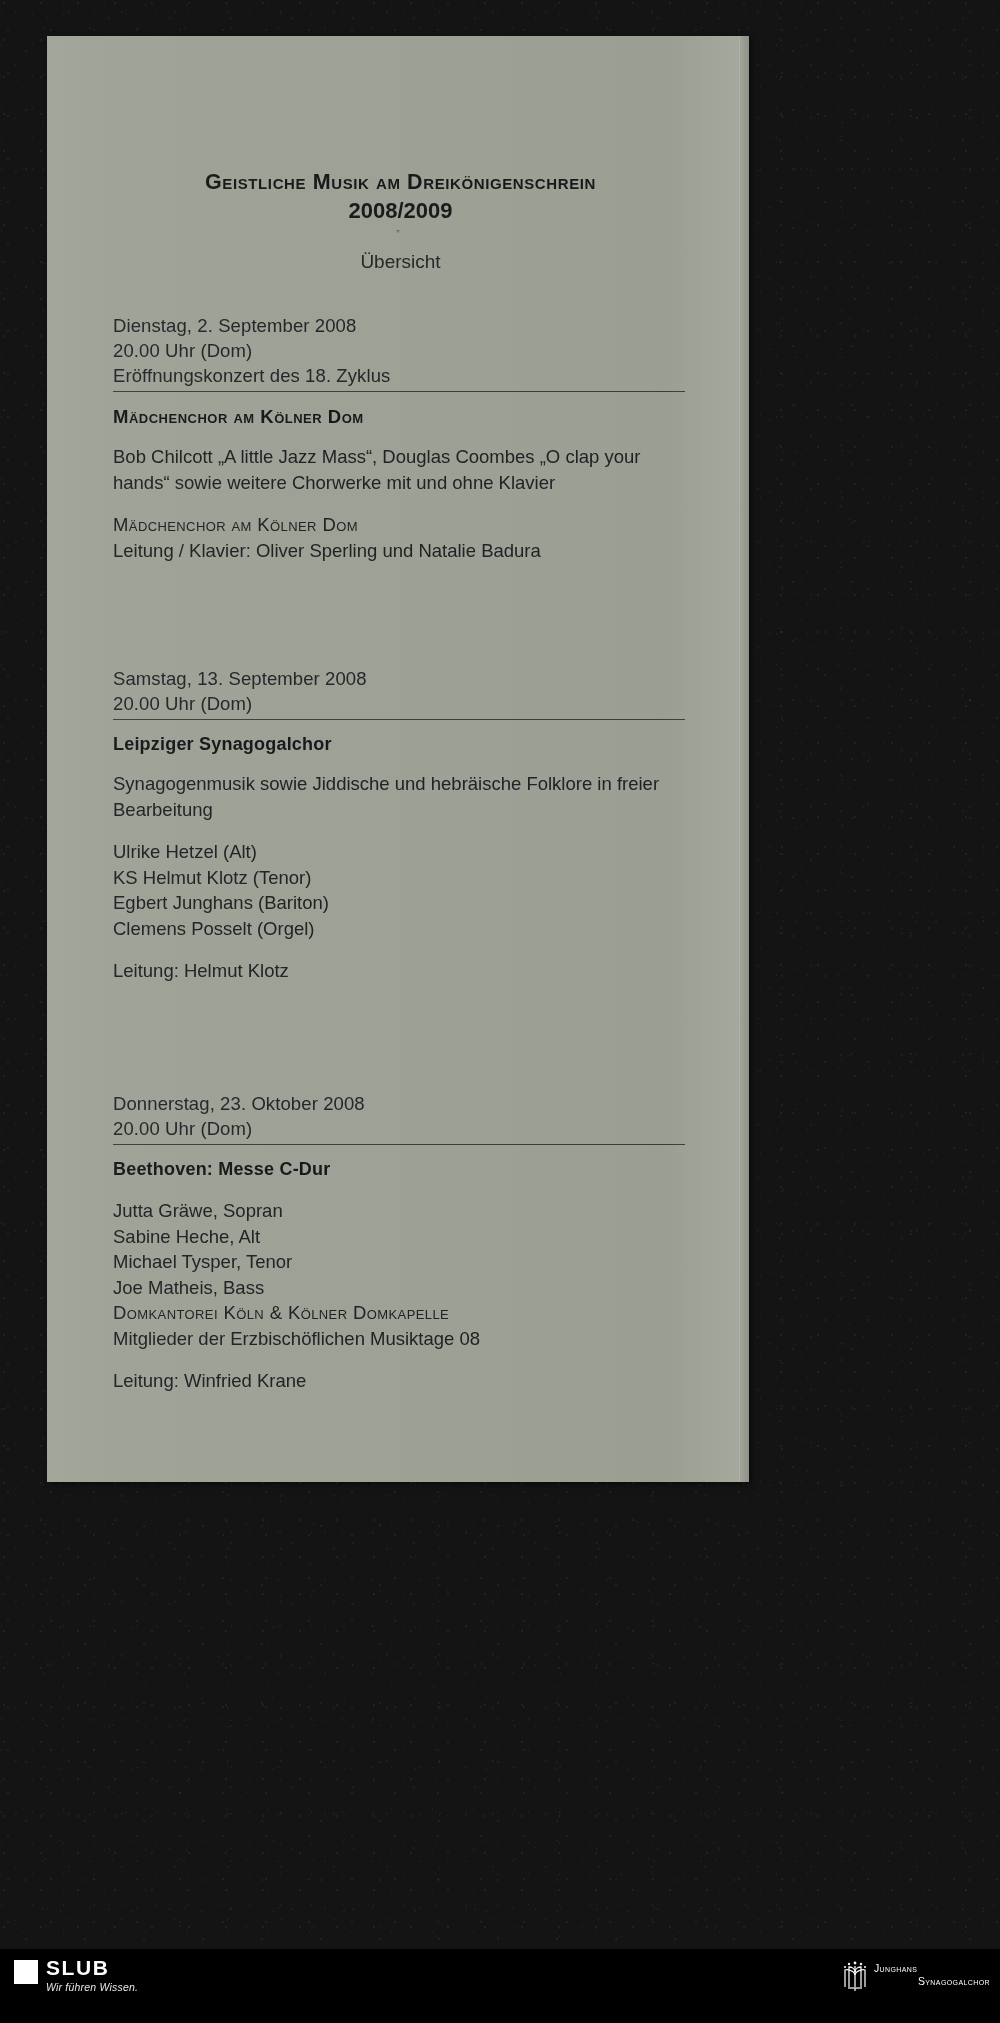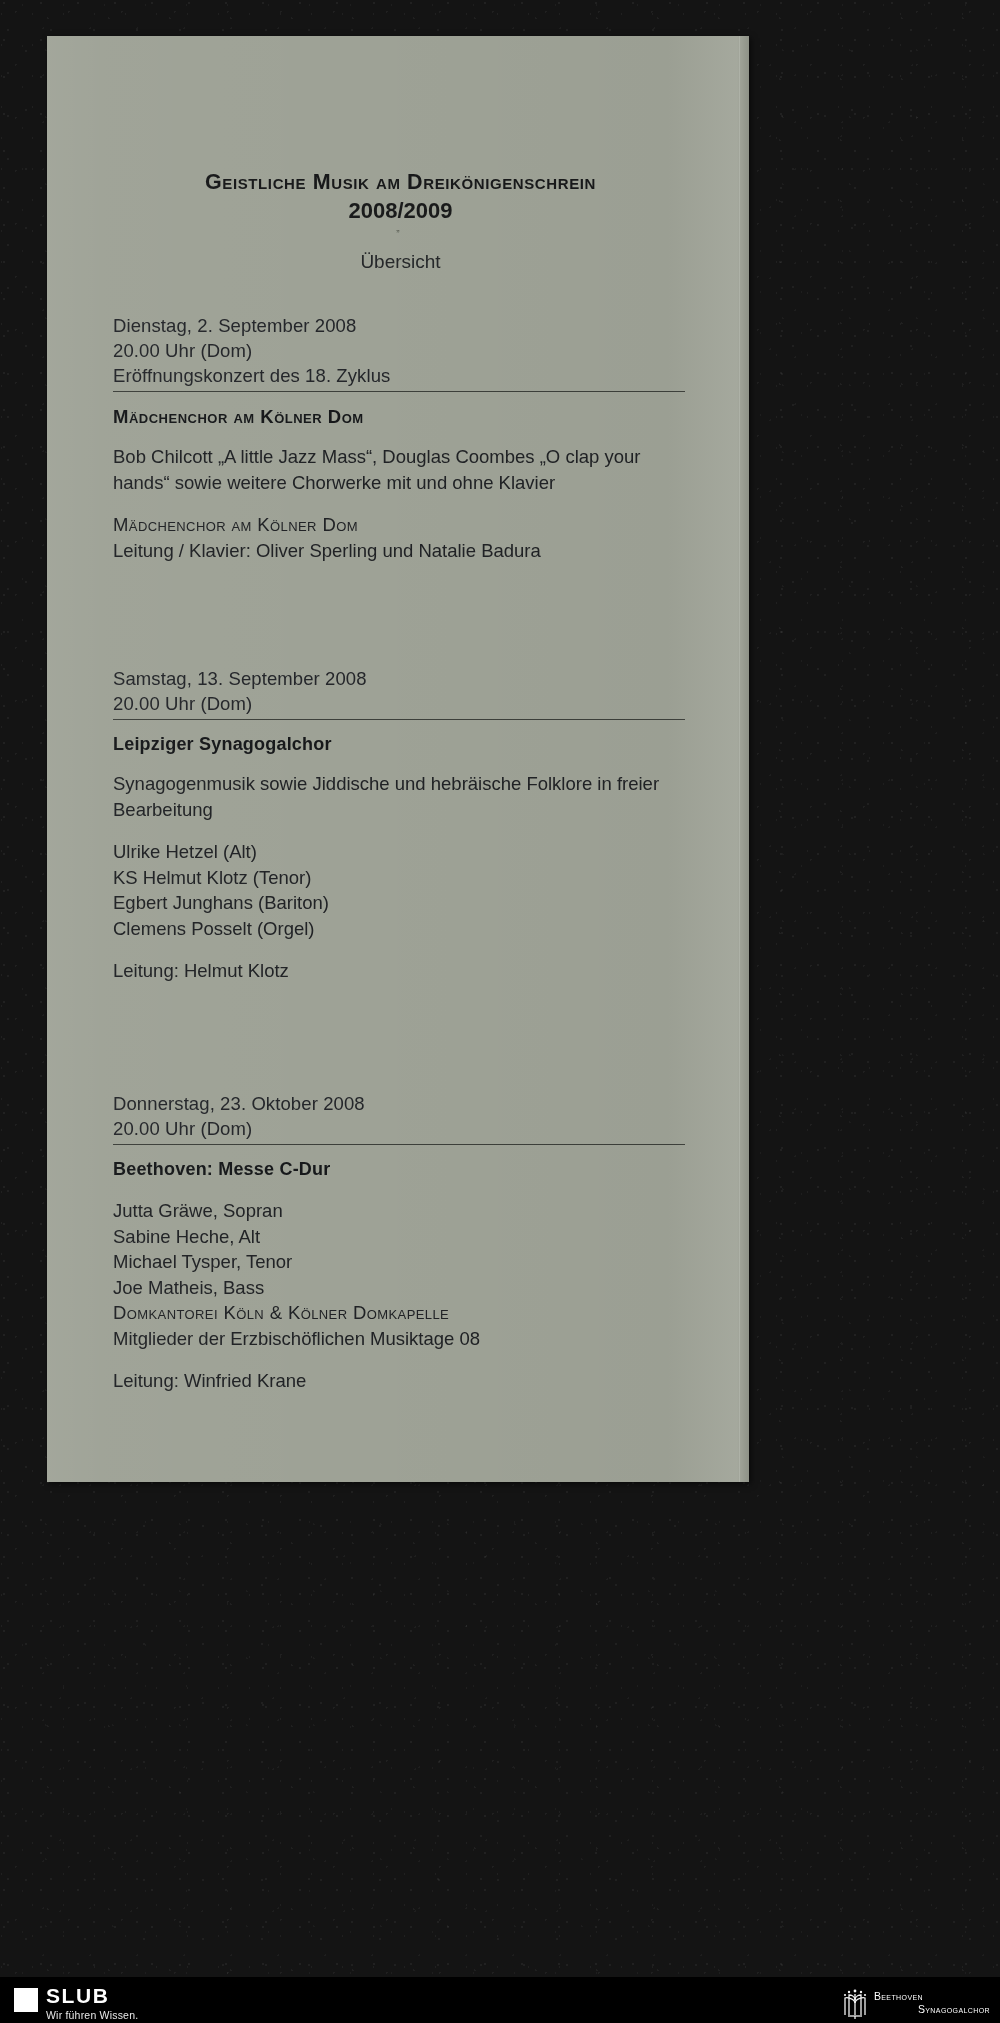--- a/index.html
+++ b/index.html
@@ -169,21 +169,21 @@
 
   .sp1 { height: 103px; }
   .sp2 { height: 108px; }
 
   
   #bottom-bar {
     position: absolute;
     left: 0;
     bottom: 0;
     width: 1000px;
-    height: 46px;
+    height: 74px;
     background: #000;
     color: #fff;
   }
   #slub {
     position: absolute;
     left: 14px;
     top: 8px;
     display: flex;
     align-items: flex-start;
   }
@@ -198,20 +198,21 @@
     font-weight: bold;
     letter-spacing: 1.6px;
     line-height: 22px;
     color: #fff;
   }
   #slub-text .tag {
     font-size: 10.5px;
     letter-spacing: 0.2px;
     color: #e8e8e8;
     margin-top: 2px;
+    font-style: italic;
   }
   #choir-logo {
     position: absolute;
     right: 10px;
     top: 9px;
     display: flex;
     align-items: center;
   }
   #menorah {
     width: 26px;
@@ -333,18 +334,18 @@
       </g>
       <g fill="#ffffff">
         <circle cx="13" cy="5" r="1.4"></circle>
         <circle cx="7" cy="6" r="1.2"></circle>
         <circle cx="19" cy="6" r="1.2"></circle>
         <circle cx="3" cy="9" r="1.1"></circle>
         <circle cx="23" cy="9" r="1.1"></circle>
       </g>
     </svg>
     <div id="choir-text">
-      <div class="l1">Beethoven</div>
+      <div class="l1">Junghans</div>
       <div class="l2">Synagogalchor</div>
     </div>
   </div>
 
 </div>
 
 </body></html>

